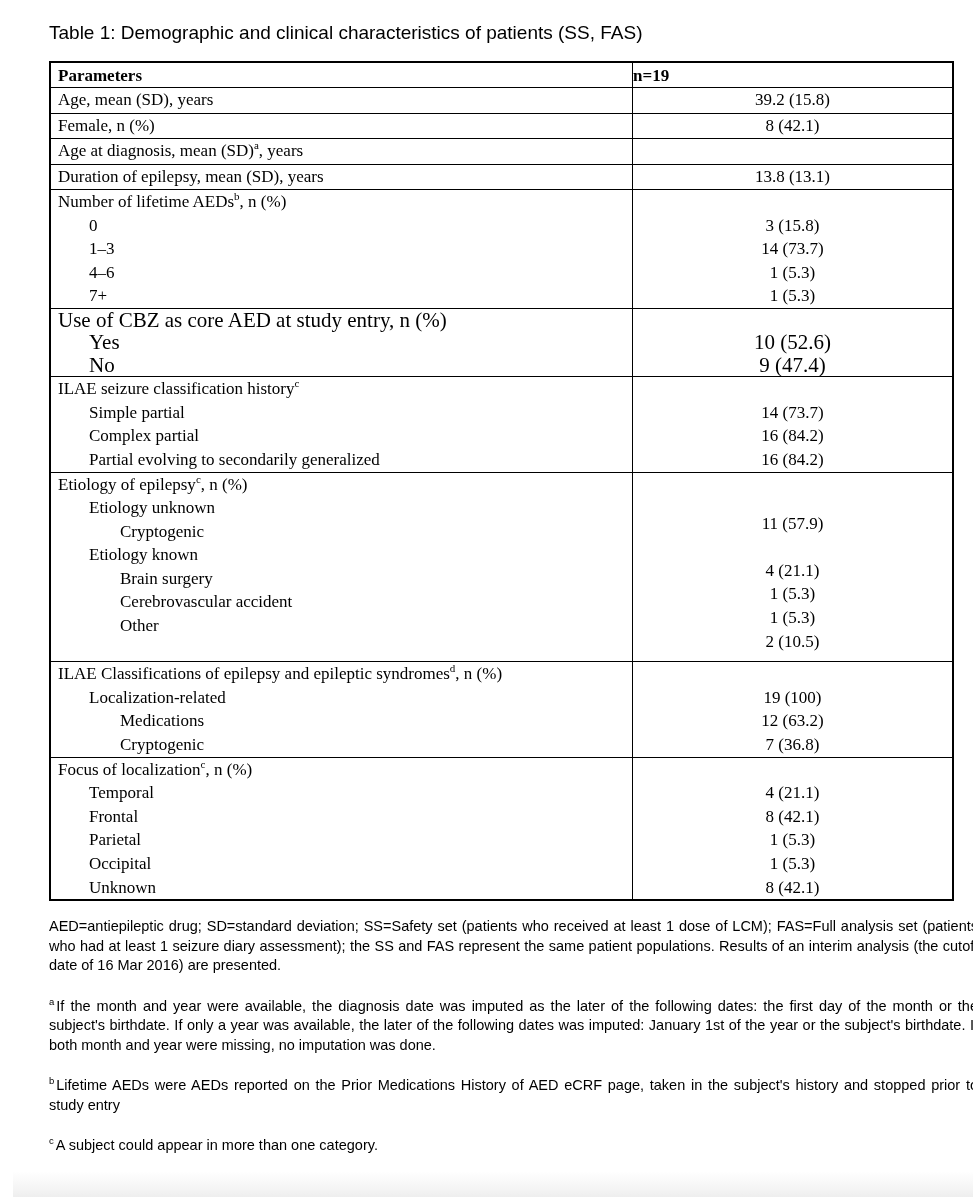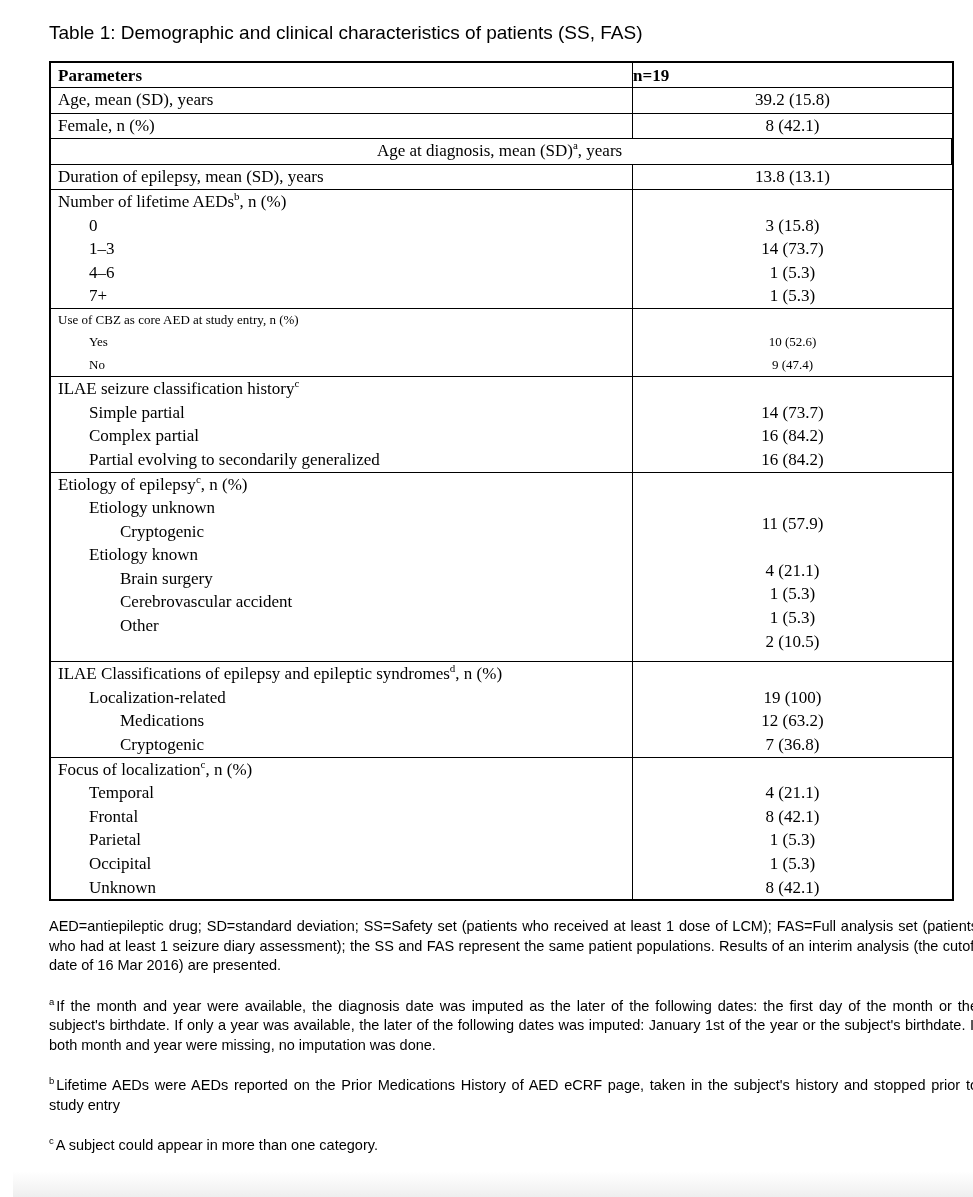--- a/index.html
+++ b/index.html
@@ -34,33 +34,33 @@
     border-bottom: 1.5px solid #000;
     font-weight: 700; font-size: 17px;
   }
   .t-header .h-col1 {
     width: 582px; border-right: 1.5px solid #000;
     padding-left: 7px;
   }
   .t-header .h-col2 {
     flex: 1; text-align: left;
   }
-  .section { display: flex; justify-content: flex-end; }
+  .section { display: flex; }
   .section + .section { border-top: 1.5px solid #000; }
   .col-label {
     width: 582px; border-right: 1.5px solid #000;
   }
   .col-value { flex: 1; }
   .line {
     height: 23.6px; line-height: 23.6px;
     font-size: 17px;
     white-space: nowrap; overflow: visible;
   }
   .section.single .line { height: 24.5px; line-height: 24.5px; }
-  .section.compact .line { height: 22.4px; line-height: 22.4px; font-size: 13px; }
+  .section.compact .line { height: 22.4px; line-height: 22.4px; font-size: 21px; }
   .col-label .line { padding-left: 7px; }
   .col-label .line.ind1 { padding-left: 38px; }
   .col-label .line.ind2 { padding-left: 69px; }
   .col-value .line { text-align: center; padding-left: 0; }
   .section.offset .col-value .line { transform: translateY(-8px); }
   .demo-table sup {
     font-size: 11px; line-height: 0; vertical-align: super;
   }
   .footnotes {
     position: absolute; left: 36px; top: 917px;

